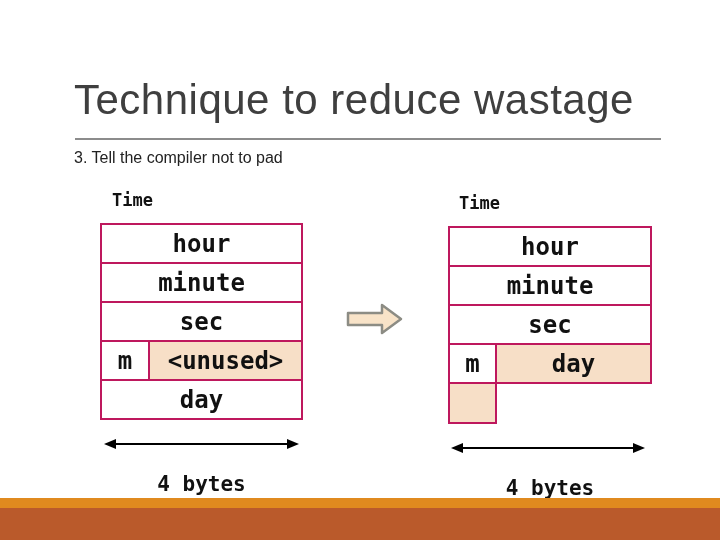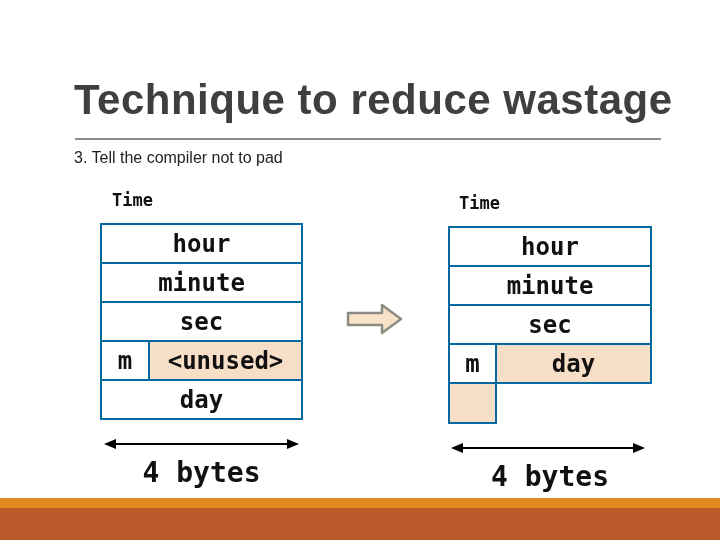--- a/index.html
+++ b/index.html
@@ -3,44 +3,44 @@
 <meta charset="utf-8">
 <style>
   html,body{margin:0;padding:0;background:#fff;}
   .slide{
     position:relative; width:720px; height:540px; background:#ffffff;
     overflow:hidden; font-family:"Liberation Sans", sans-serif;
   }
   .title{
     position:absolute; left:74px; top:76px; margin:0;
     font-family:"Liberation Sans", sans-serif;
-    font-size:42px; font-weight:700; color:#3f3f3f; letter-spacing:0.5px;
+    font-size:42px; font-weight:400; color:#3f3f3f; letter-spacing:0.5px;
     white-space:nowrap;
   }
   .title-rule{
     position:absolute; left:75px; top:138px; width:586px; height:2px;
     background:#8c8c8c;
   }
   .subtitle{
     position:absolute; left:74px; top:149px;
     font-size:16px; color:#222222; white-space:nowrap;
   }
   .mono{
     font-family:"DejaVu Sans Mono","Liberation Mono",monospace;
     font-weight:bold; color:#111111;
   }
   .struct-label{ position:absolute; font-size:17px; white-space:nowrap; }
   .cell{
     position:absolute; box-sizing:border-box;
-    border:2px solid #0369a1; background:#ffffff;
+    border:2px solid #be185d; background:#ffffff;
     display:flex; align-items:center; justify-content:center;
     font-size:24px; line-height:1;
   }
   .hl{ background:#f7dfc7; }
-  .size-label{ position:absolute; text-align:center; font-size:28px; }
+  .size-label{ position:absolute; text-align:center; font-size:21px;margin-top:16px; }
   .dim-arrow{ position:absolute; }
   .block-arrow{ position:absolute; }
   .footer-bar{ position:absolute; left:0; width:720px; }
   .footer-orange{ top:498px; height:10px; background:#e08a1f; }
   .footer-rust{ top:508px; height:32px; background:#ba5a2b; }
 </style>
 </head>
 <body>
 
 <div class="slide">

